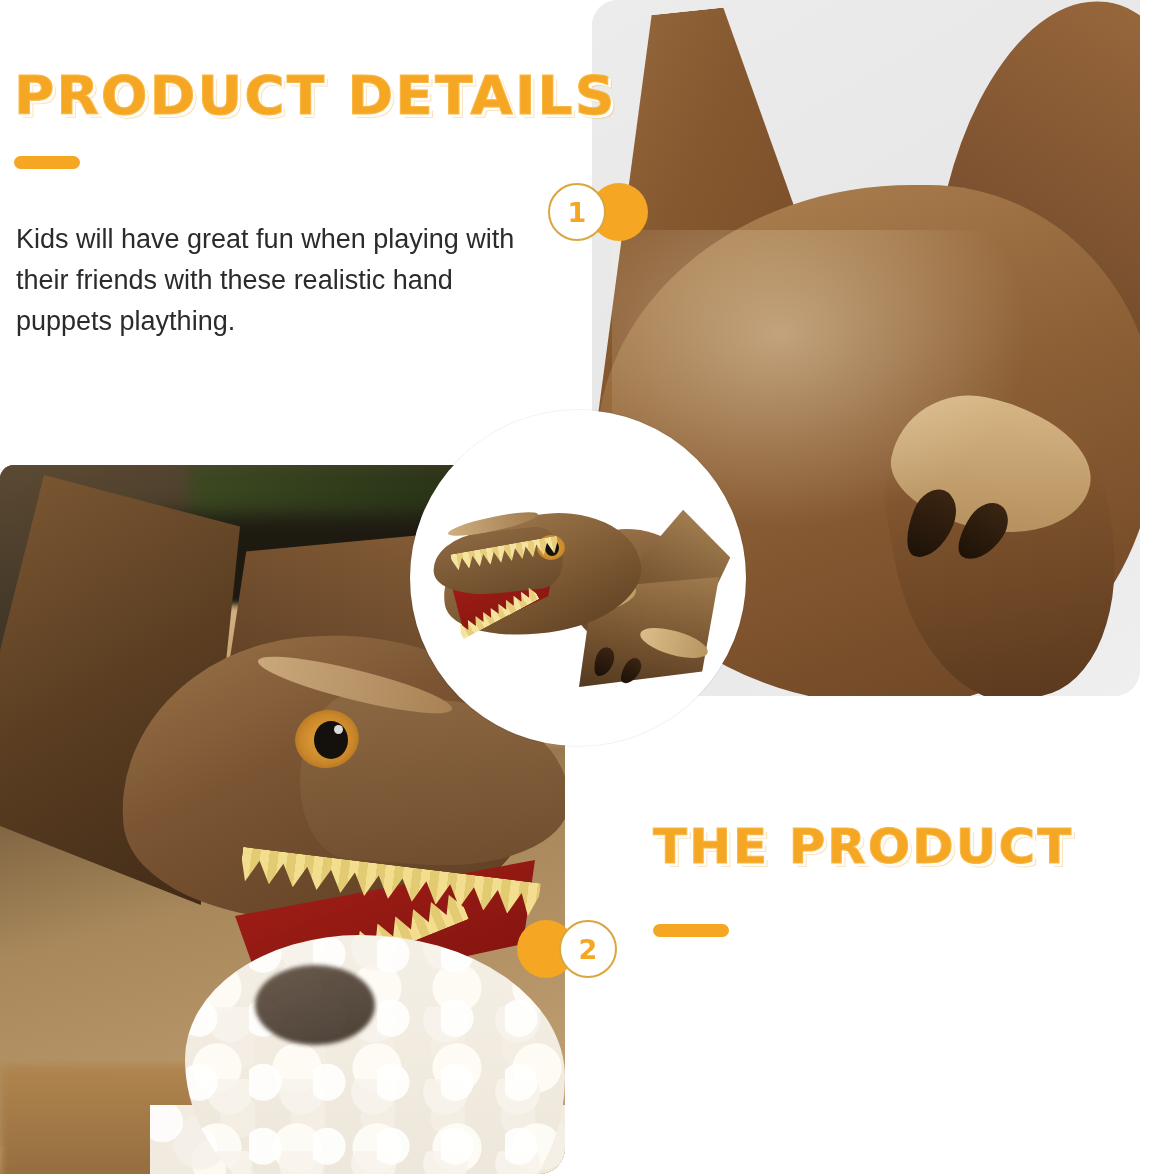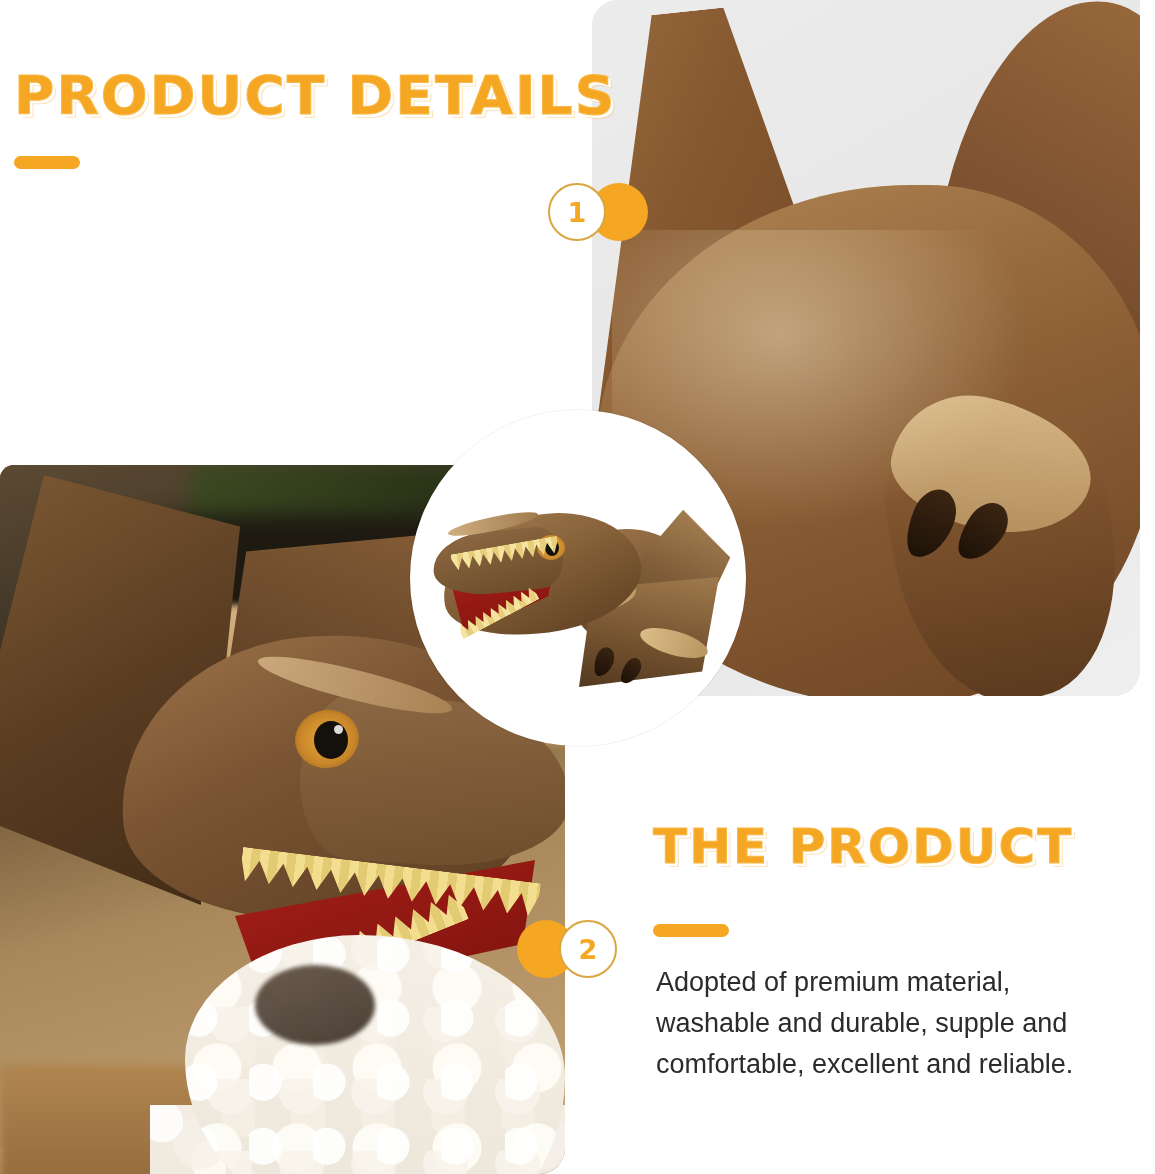--- a/index.html
+++ b/index.html
@@ -445,25 +445,25 @@
       <div id="ci-eye"></div>
       <div id="ci-pupil"></div>
       <div id="ci-teeth-u"></div>
       <div id="ci-teeth-l"></div>
     </div>
   </div>
 
   <div class="heading" id="heading-product-details">PRODUCT DETAILS</div>
   <div class="rule" id="rule-1"></div>
 
+  <div class="body-copy" id="copy-left">Kids will have great fun when playing with their friends with these realistic hand puppets plaything.</div>
 
   <div class="heading" id="heading-the-product">THE PRODUCT</div>
   <div class="rule" id="rule-2"></div>
 
-  <div class="body-copy" id="copy-right">Adopted of premium material, washable and durable, supple and comfortable, excellent and reliable.</div>
 
   <div class="badge" id="badge-1">
     <div class="badge-dot"></div>
     <div class="badge-ring">1</div>
   </div>
 
   <div class="badge" id="badge-2">
     <div class="badge-dot"></div>
     <div class="badge-ring">2</div>
   </div>

